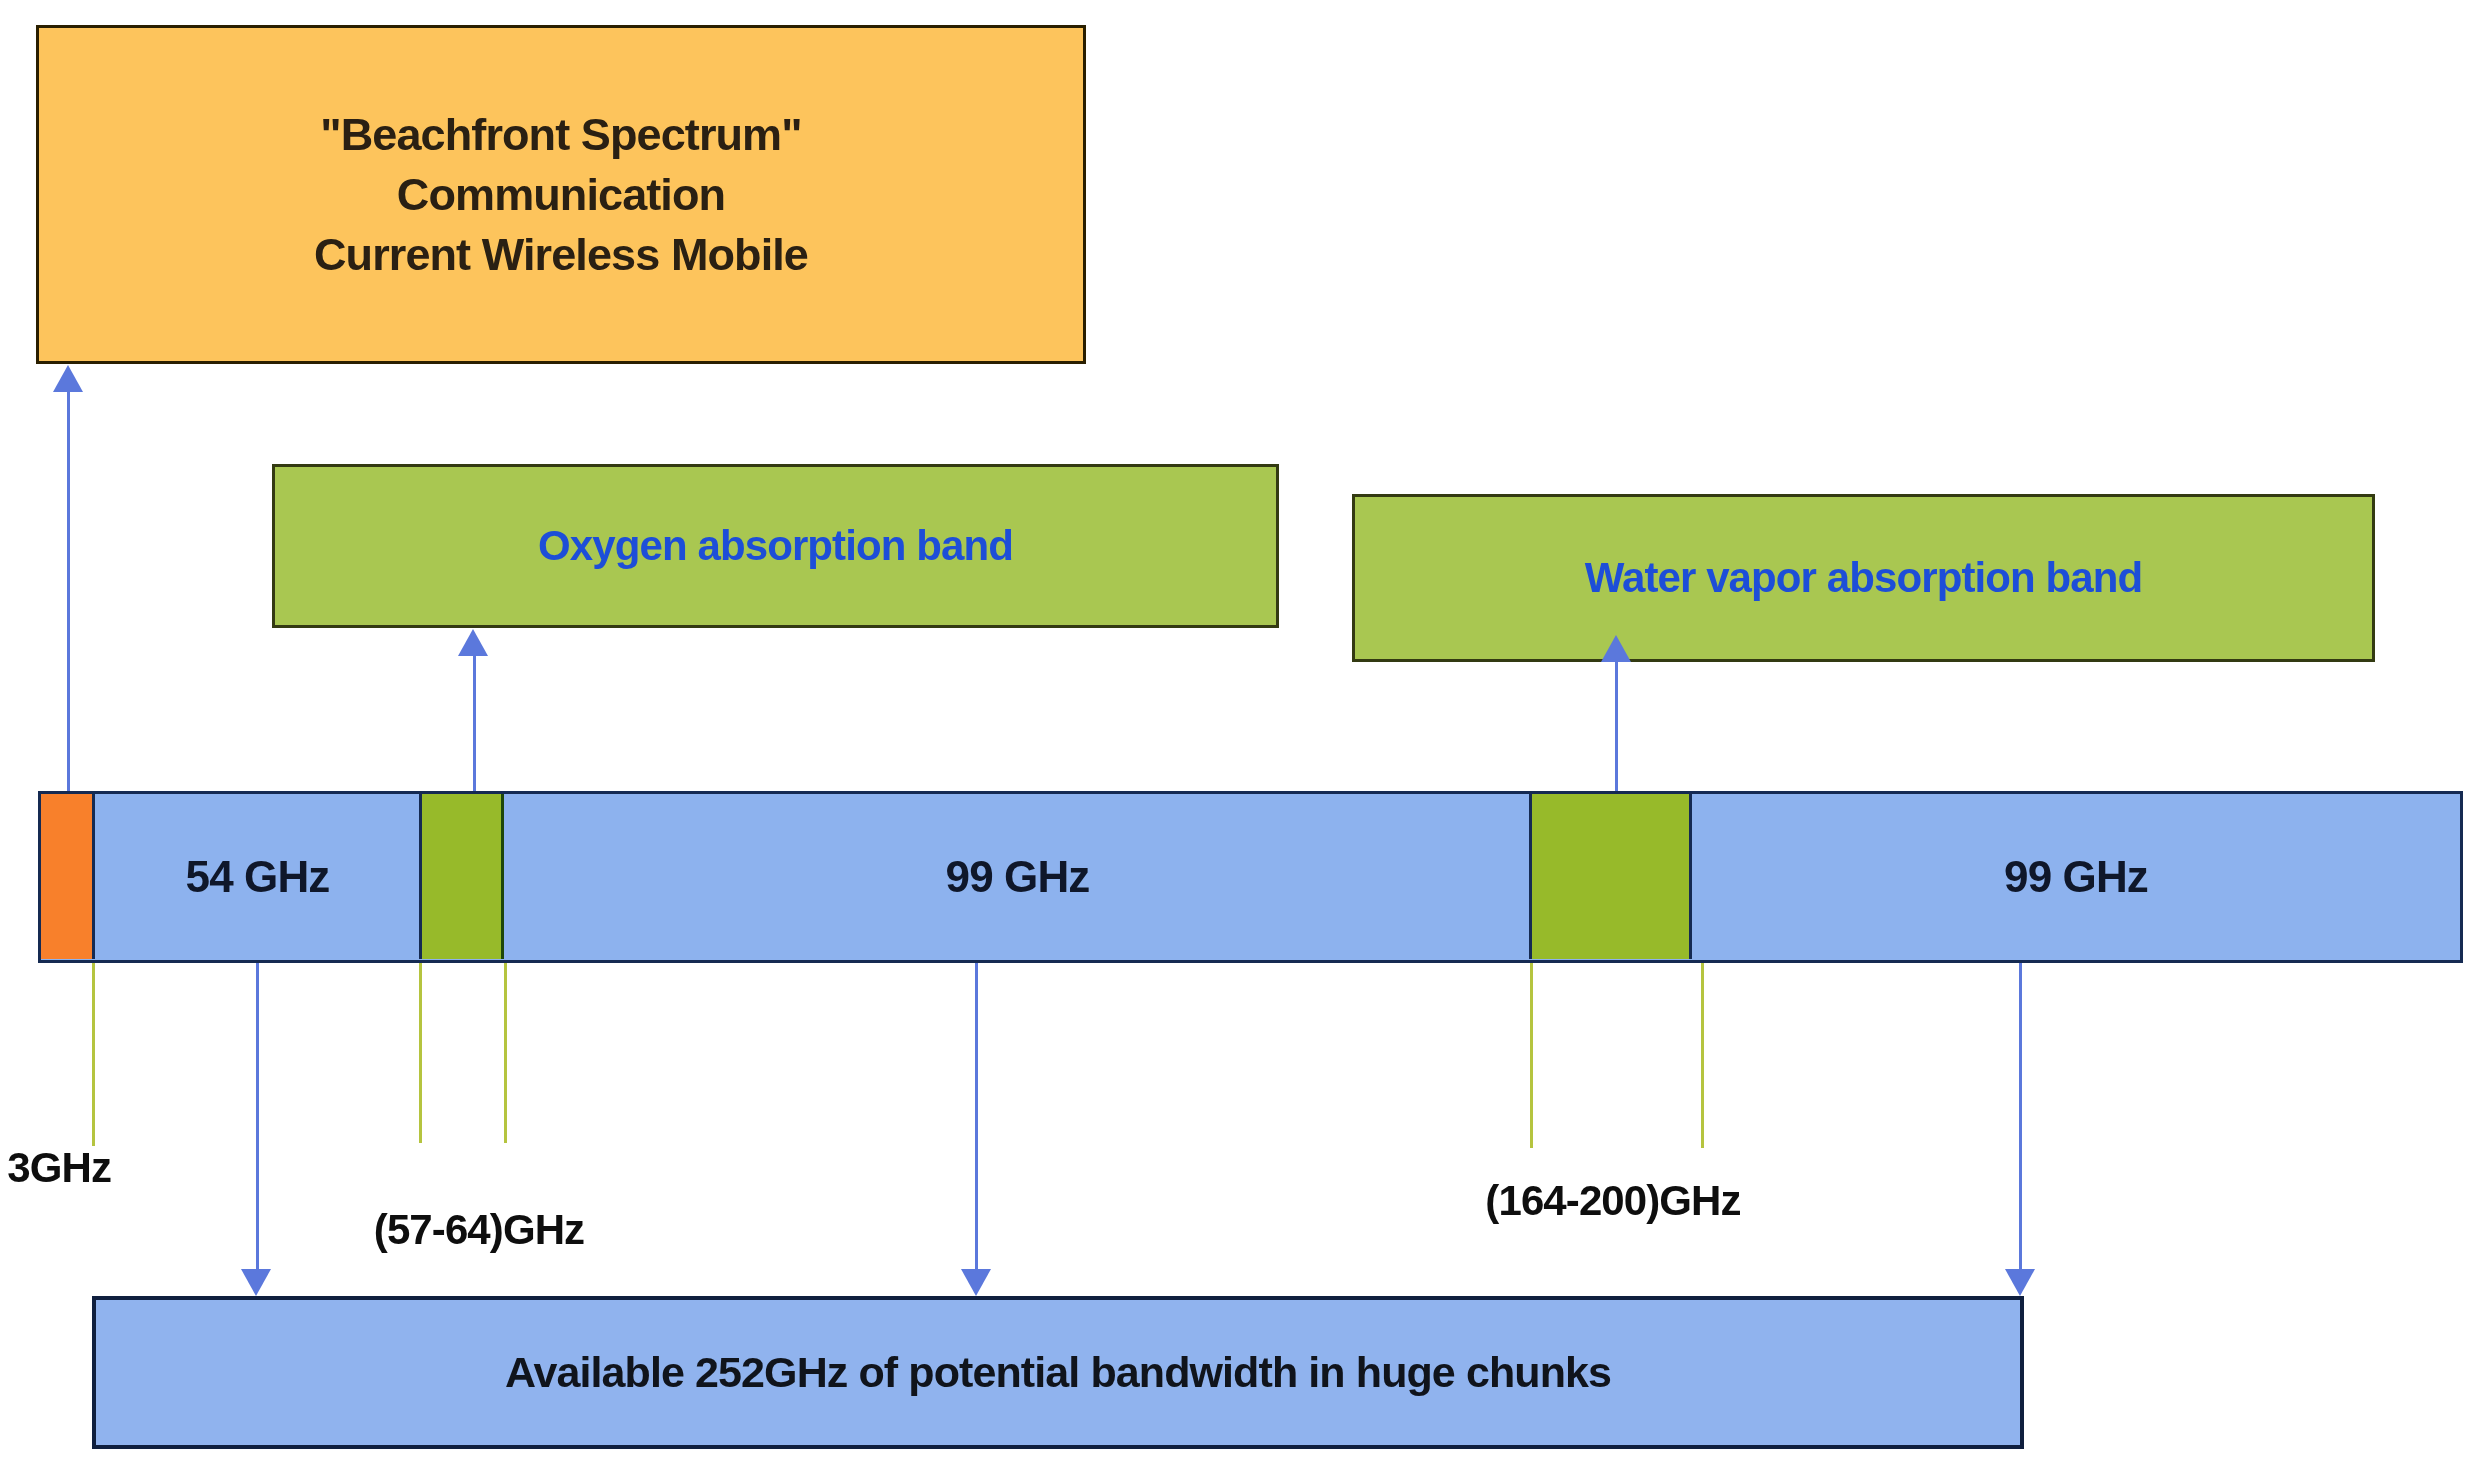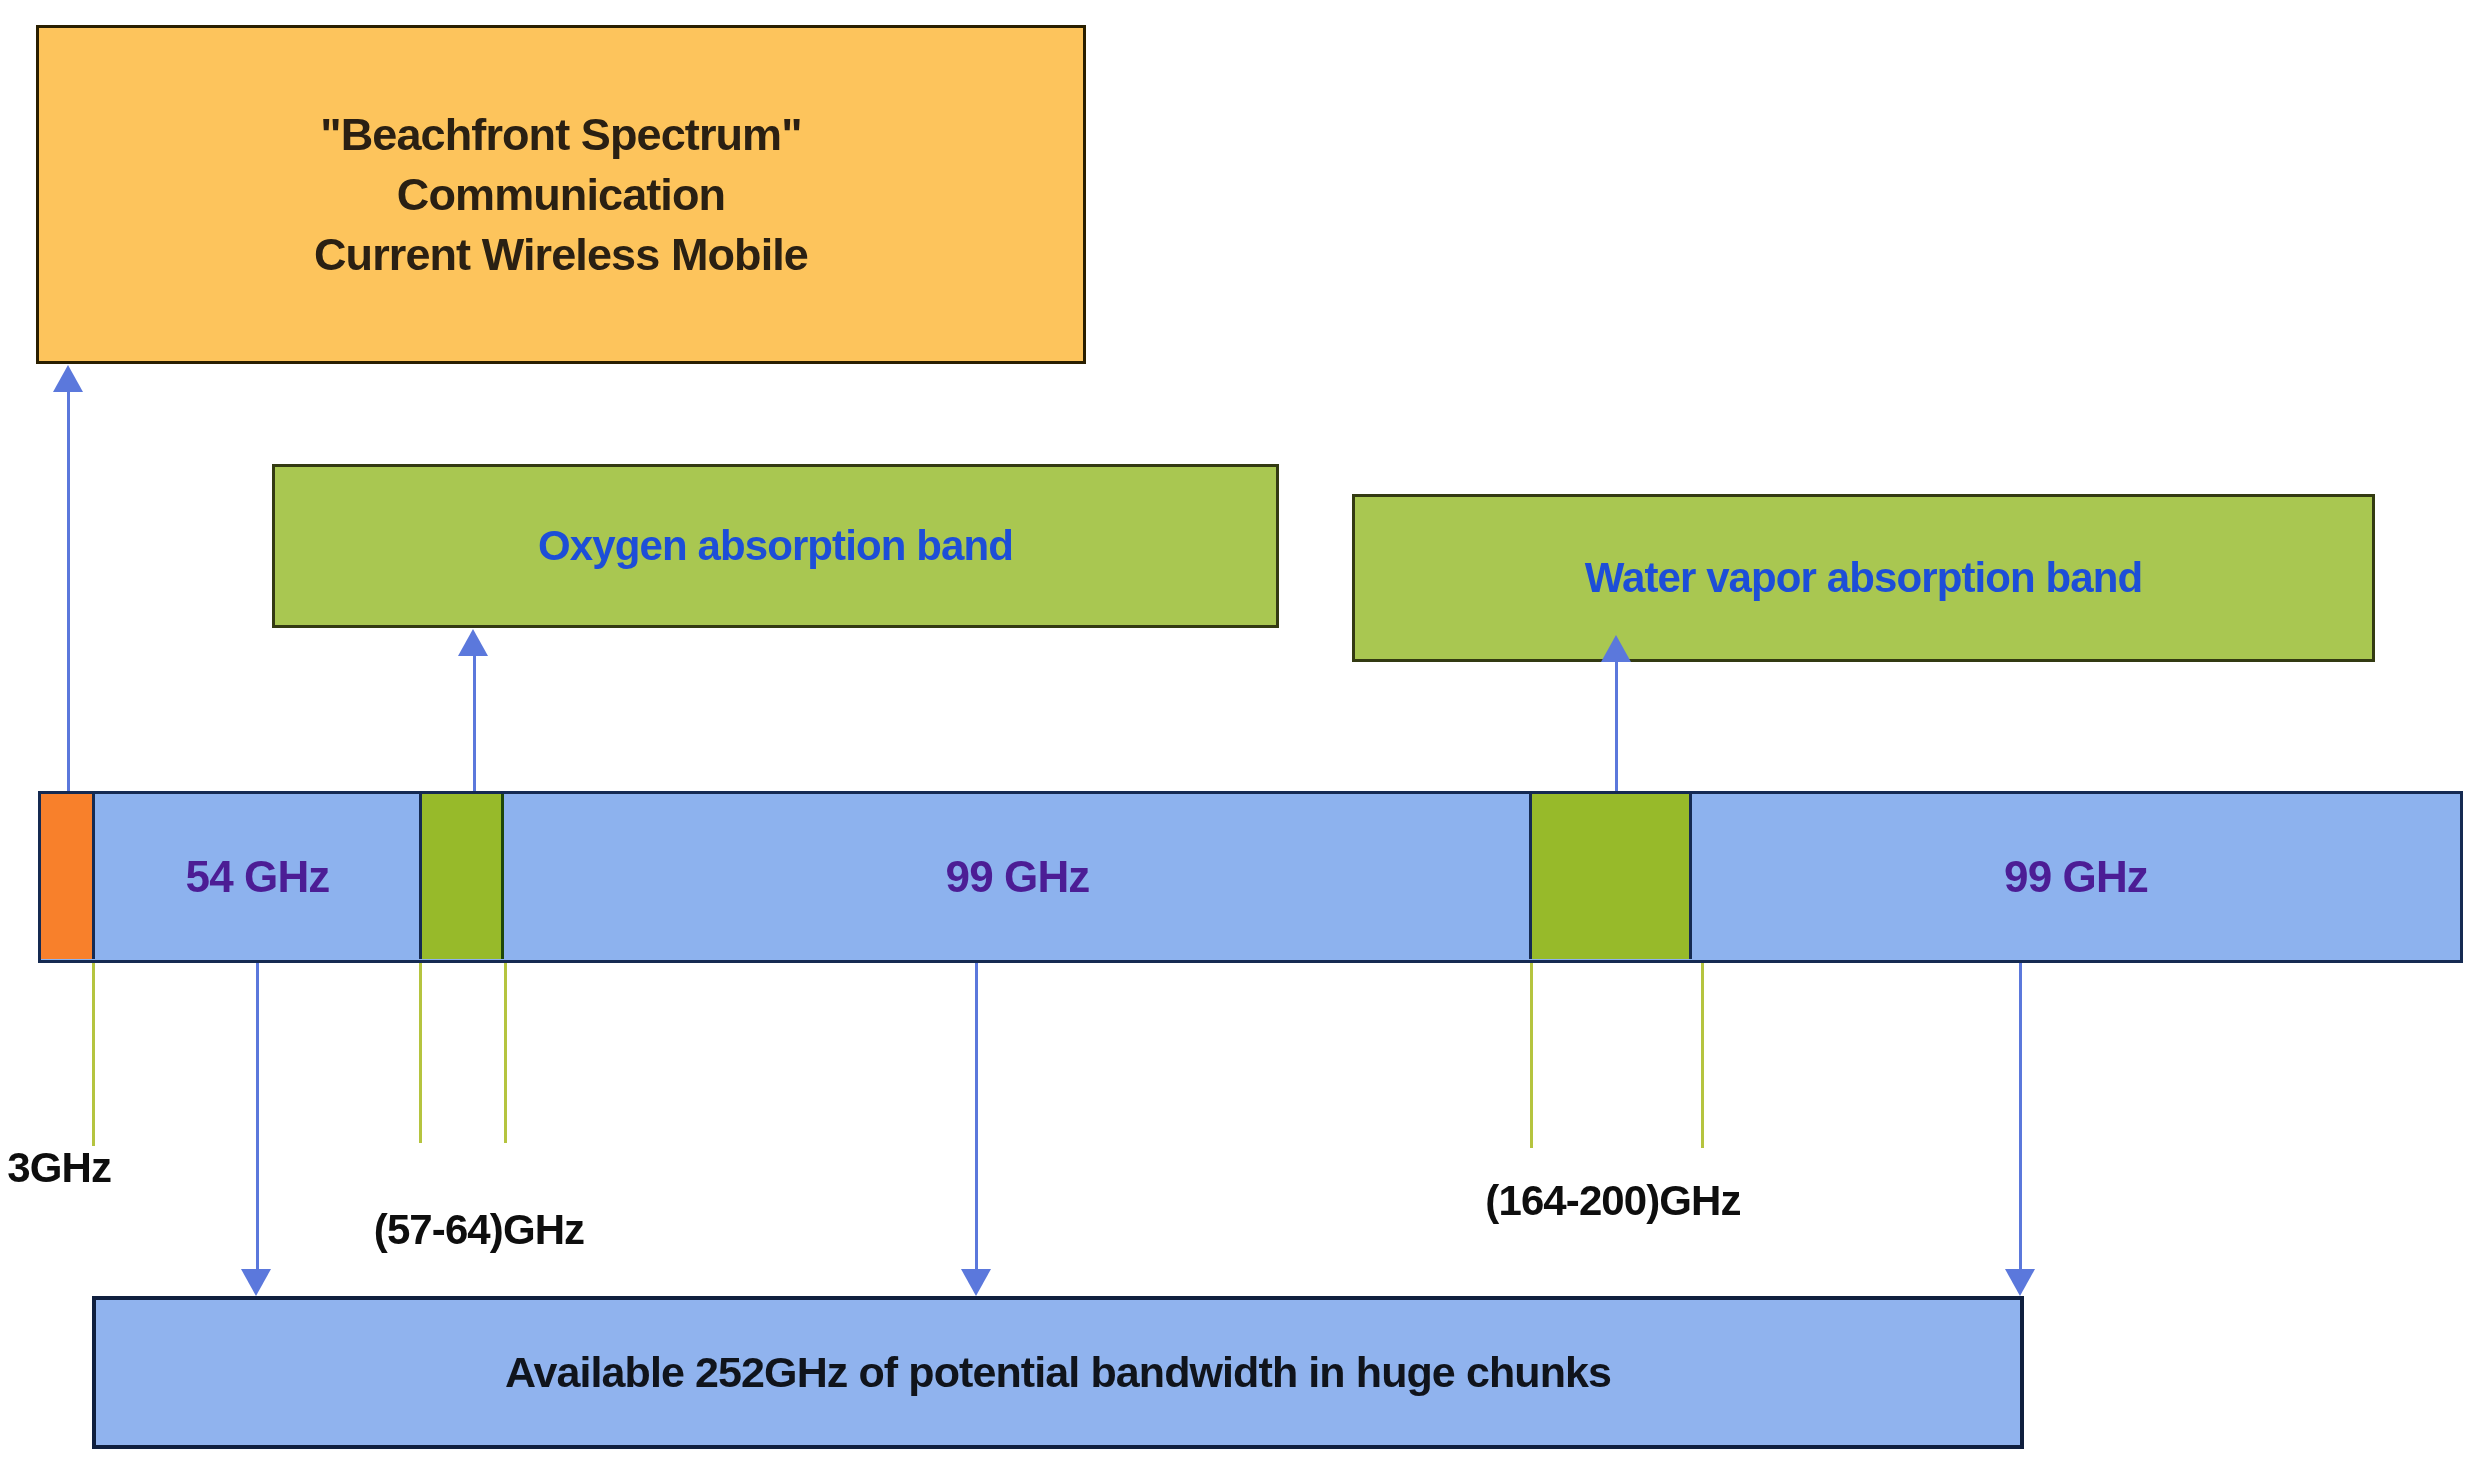--- a/index.html
+++ b/index.html
@@ -31,21 +31,21 @@
     left:38px;top:791px;width:2425px;height:172px;
     background:#8DB2EE;border:3.6px solid #152A52;
   }
   .seg{position:absolute;top:0;height:165px;box-sizing:border-box;}
   .seg-orange{left:0;width:54px;background:#F8802B;border-right:3.6px solid #152A52;}
   .seg-green1{left:378px;width:85px;background:#97BA2A;border-left:3.6px solid #152A52;border-right:3.6px solid #1E4708;}
   .seg-green2{left:1488px;width:163px;background:#97BA2A;border-left:3.6px solid #152A52;border-right:3.6px solid #152A52;}
   .bar-label{
     position:absolute;top:0;height:165px;
     display:flex;align-items:center;justify-content:center;
-    color:#4c1d95;font-size:44px;letter-spacing:-0.9px;
+    color:#0f172a;font-size:44px;letter-spacing:-0.9px;
   }
   .bl-54{left:54px;width:325px;}
   .bl-99a{left:464px;width:1025px;}
   .bl-99b{left:1652px;width:766px;}
   
   .bottom-box{
     left:92px;top:1296px;width:1932px;height:153px;
     background:#90B3EE;border:4.5px solid #0F1F3E;
     color:#10141C;font-size:43px;letter-spacing:-0.9px;
   }

